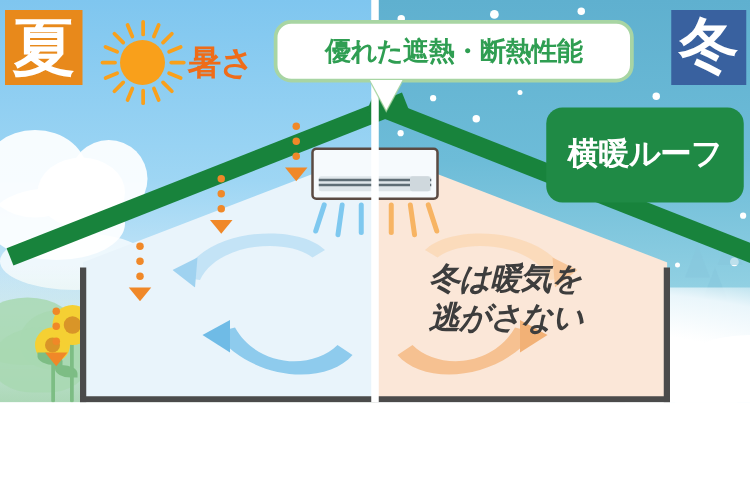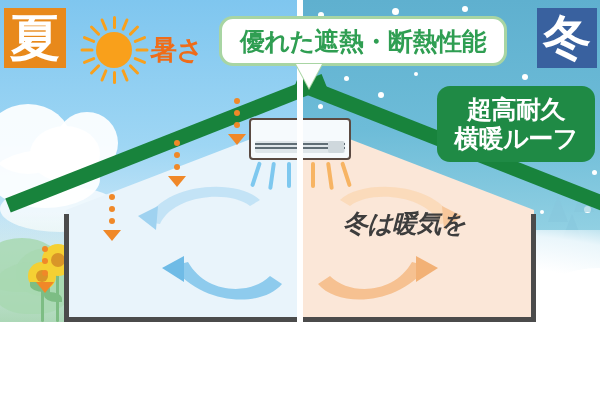--- a/index.html
+++ b/index.html
@@ -220,21 +220,21 @@
     background: #ffffff;
     border: 3px solid #a8d5a3;
     border-radius: 14px;
     box-sizing: border-box;
     display: flex;
     align-items: center;
     justify-content: center;
   }
   #bubble .txt {
     color: #2f9e52;
-    font-size: 25px;
+    font-size: 21px;
     font-weight: bold;
     letter-spacing: -.5px;
     white-space: nowrap;
   }
   #bubble-tail {
     position: absolute;
     left: 296px; top: 64px;
     width: 0; height: 0;
     border-left: 13px solid transparent;
     border-right: 13px solid transparent;
@@ -503,31 +503,31 @@
     <div class="air-stream" style="left:340px; top:162px; height:26px; background:#f7b463; transform:rotate(-18deg);"></div>
 
     <div class="wall wall-left"></div>
     <div class="wall wall-right"></div>
     <div class="wall-floor"></div>
 
     <div class="divider"></div>
 
     <div class="inner-caption" id="caption-winter">
       <div>冬は暖気を</div>
+      <div>逃がさない</div>
     </div>
 
     <div id="heat-label">暑さ</div>
 
     <div id="bubble">
       <span class="txt">優れた遮熱・断熱性能</span>
     </div>
     <div id="bubble-tail"></div>
 
     <div id="product-label">
-      <div>超高耐久</div>
       <div>横暖ルーフ</div>
     </div>
 
     <div class="season-badge" id="badge-summer">夏</div>
     <div class="season-badge" id="badge-winter">冬</div>
 
   </div>
 
   <div id="bottom-caption">
   </div>

